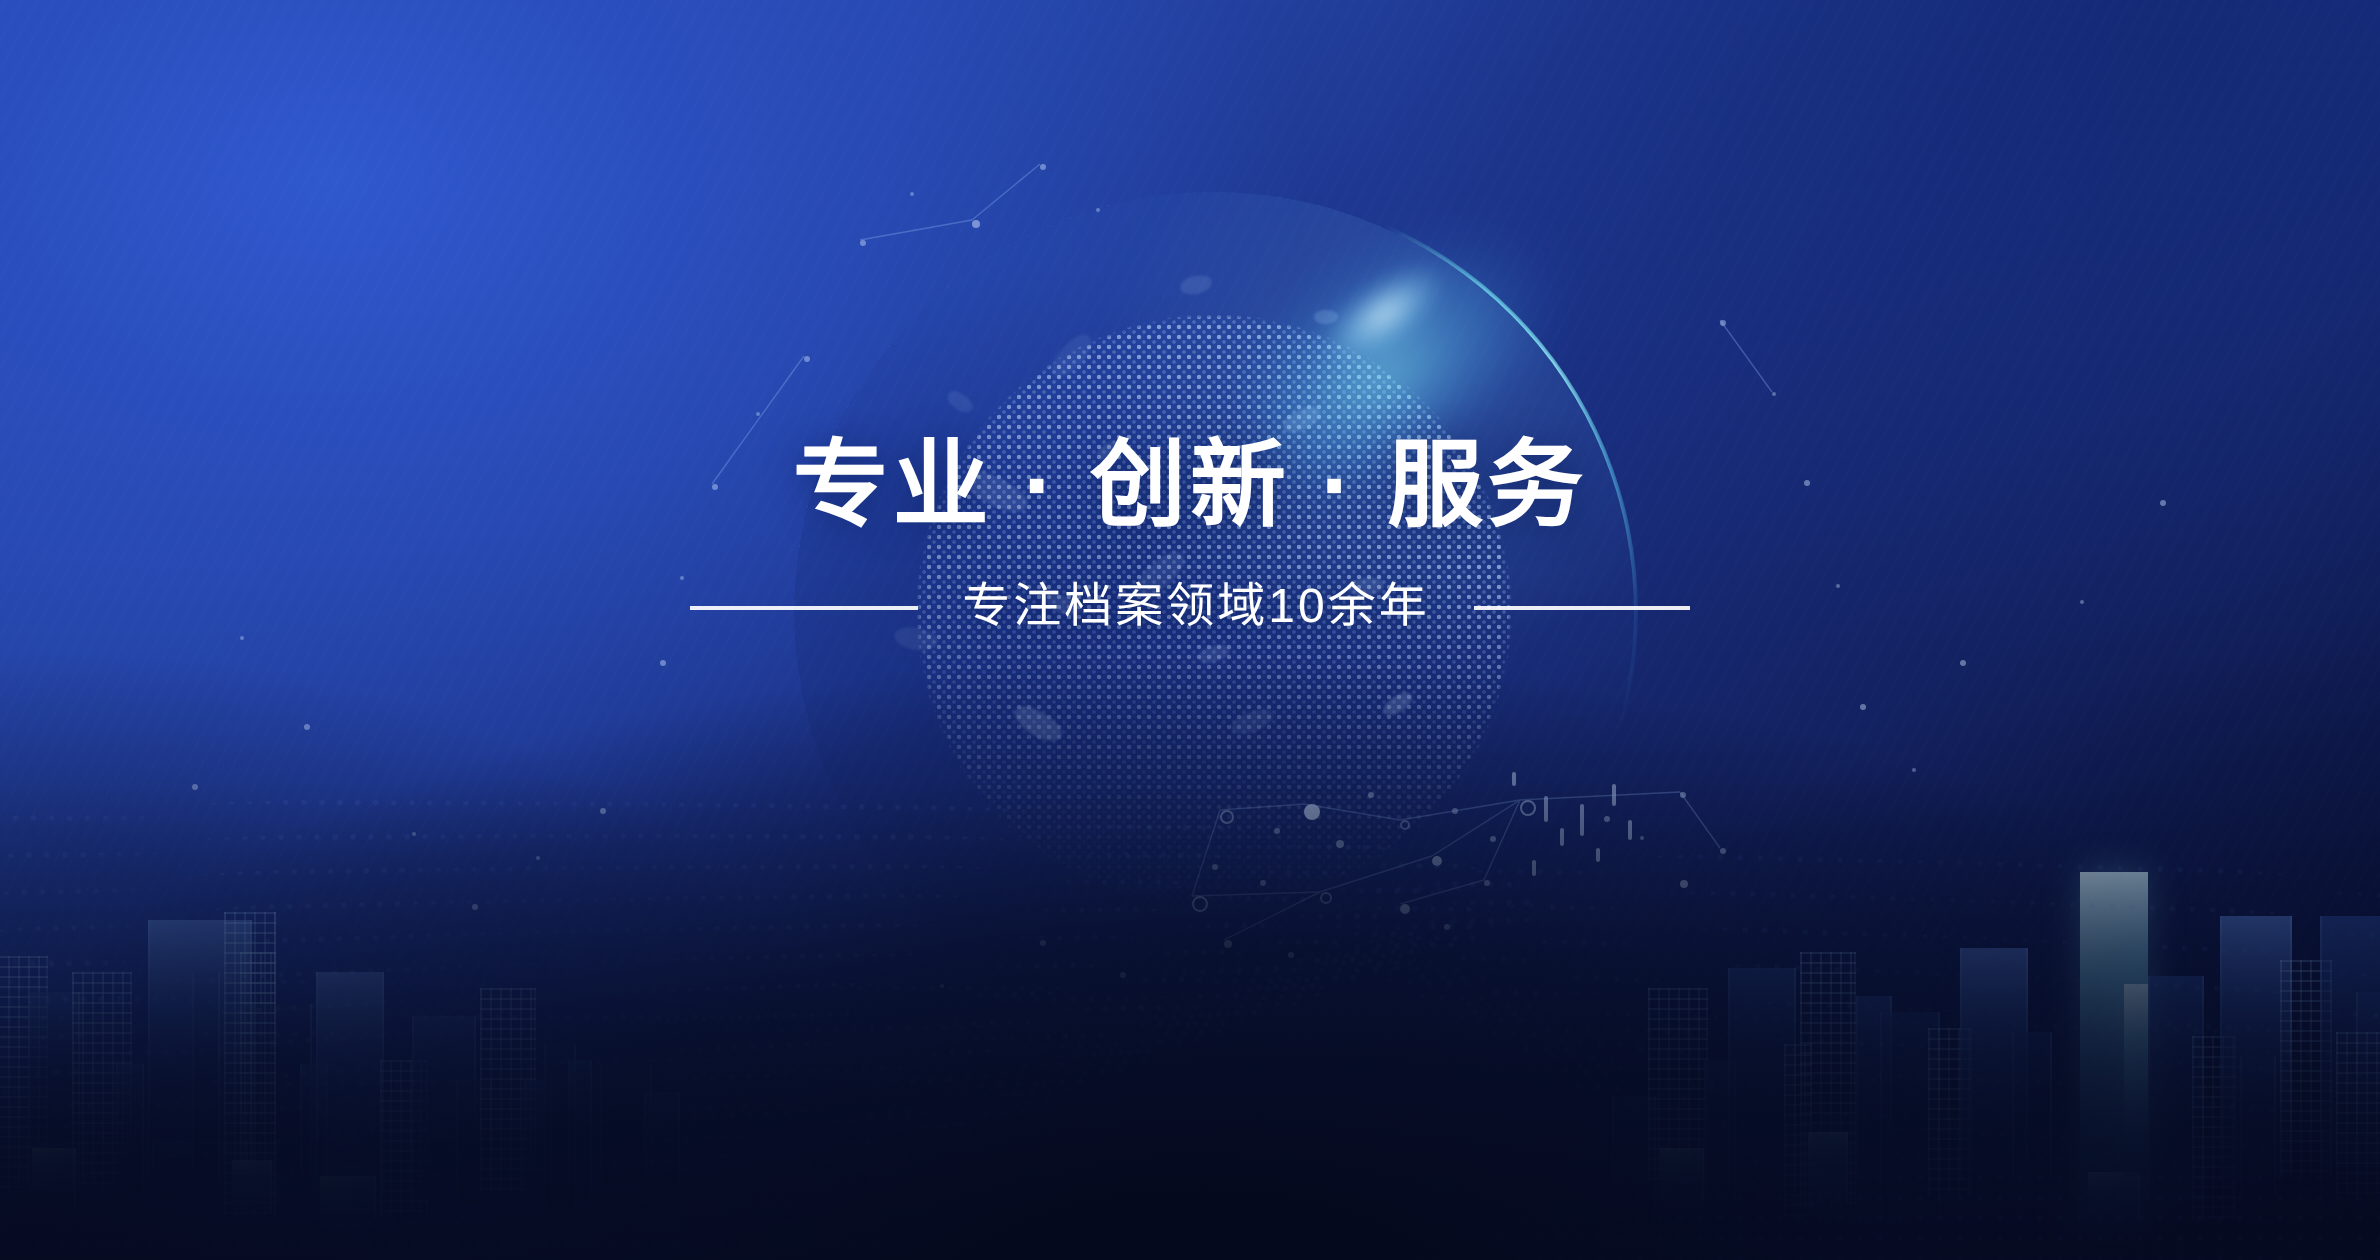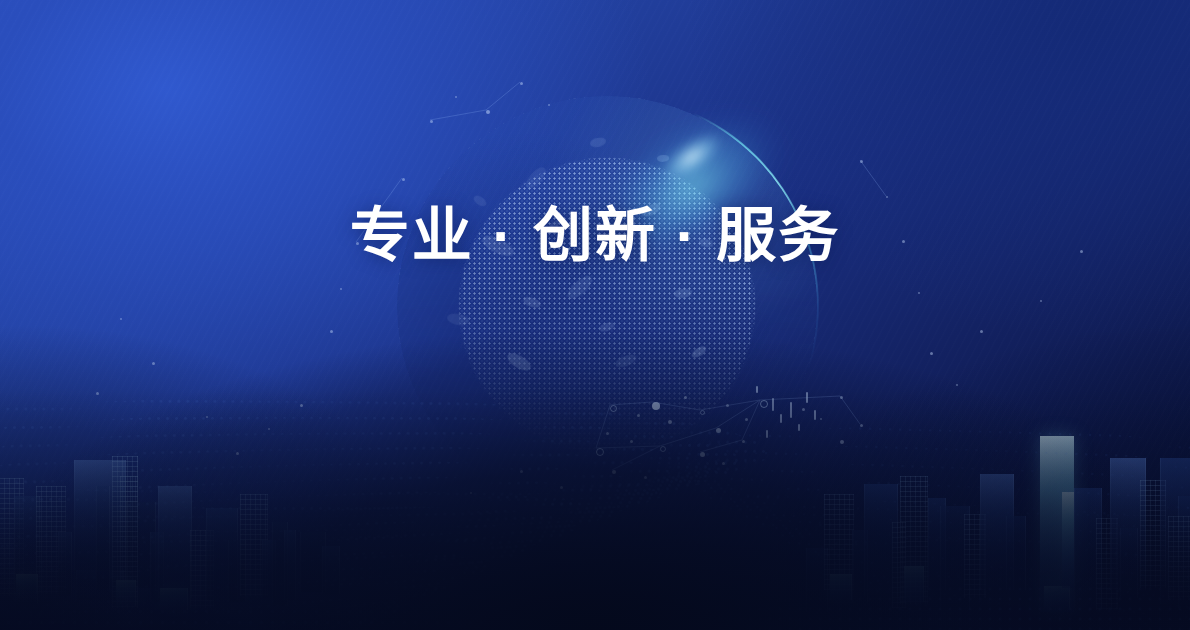--- a/index.html
+++ b/index.html
@@ -271,22 +271,22 @@
   .eyebrow {
     font-size: 31px;
     font-weight: bold;
     letter-spacing: 9px;
     color: #ffffff;
     line-height: 1;
     text-indent: 9px;
     text-shadow: 0 1px 10px rgba(10,30,90,0.55);
   }
   .headline {
-    margin-top: 18px;
-    font-size: 60px;
+    margin-top: 33px;
+    font-size: 48px;
     font-weight: bold;
     color: #ffffff;
     line-height: 1.06;
     letter-spacing: 2px;
     text-shadow: 0 2px 16px rgba(8,24,80,0.5);
     white-space: nowrap;
   }
   .subline {
     margin-top: 22px;
     display: flex;
@@ -510,15 +510,20 @@
       </div>
     <div class="wave w3"></div>
     <div class="wave w1"></div>
     <div class="wave w2"></div>
   </div>
   <div class="city-haze"></div>
   <div class="bg-vignette"></div>
 
   <div class="copy">
     <div class="headline">专业 · 创新 · 服务</div>
+    <div class="subline">
+      <span class="rule left"></span>
+      <span class="subtitle">专注档案领域10余年</span>
+      <span class="rule right"></span>
+    </div>
   </div>
 
 </div>
 
 </body></html>

